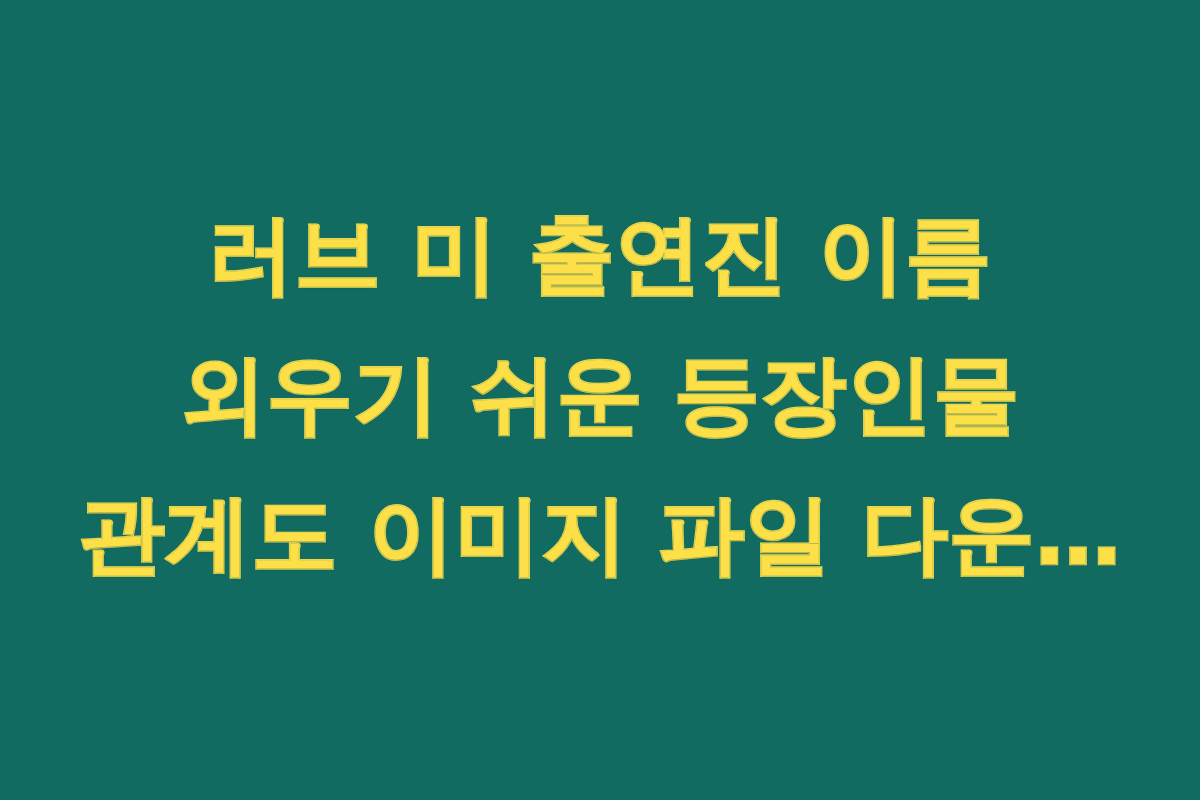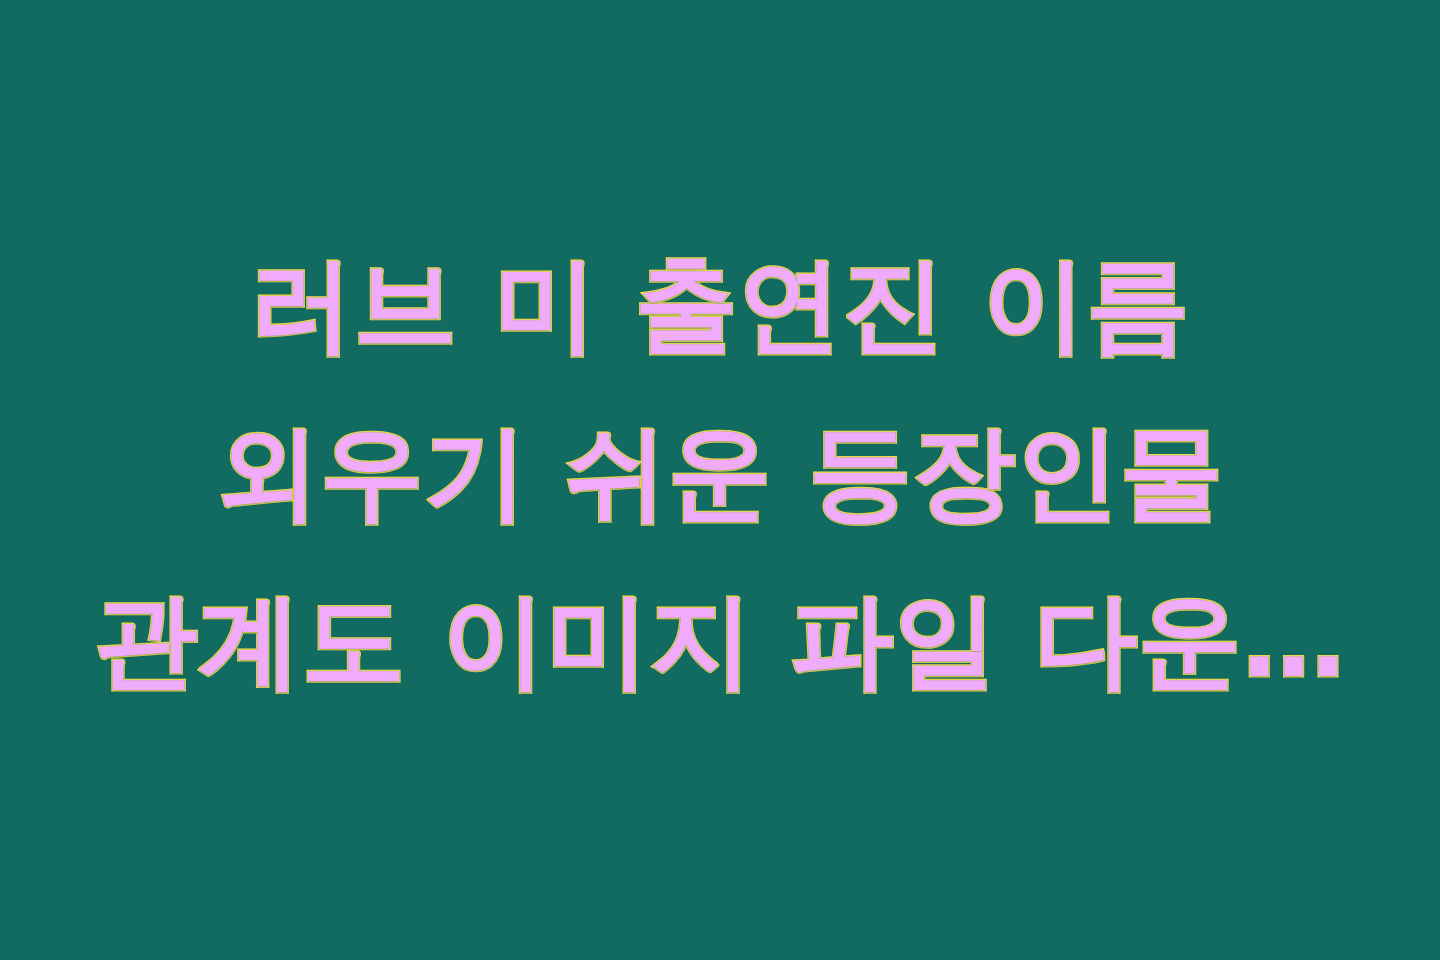--- a/index.html
+++ b/index.html
@@ -63,17 +63,17 @@
       0 1px 2px rgba(10, 70, 63, 0.30);
   }
 </style>
 </head>
 <body>
 
 <div class="poster" style="background-color: rgb(18, 107, 97);">
 
   <div class="headline-block">
 
-    <h1 class="headline" style="color: #f0abfc; -webkit-text-stroke: 2.5px rgb(248, 222, 78);">러브 미 출연진 이름 외우기 쉬운 등장인물 관계도 이미지 파일 다운…</h1>
+    <h1 class="headline" style="color: #fde047; -webkit-text-stroke: 2.5px rgb(248, 222, 78);">러브 미 출연진 이름 외우기 쉬운 등장인물 관계도 이미지 파일 다운…</h1>
 
   </div>
 
 </div>
 
 </body></html>

